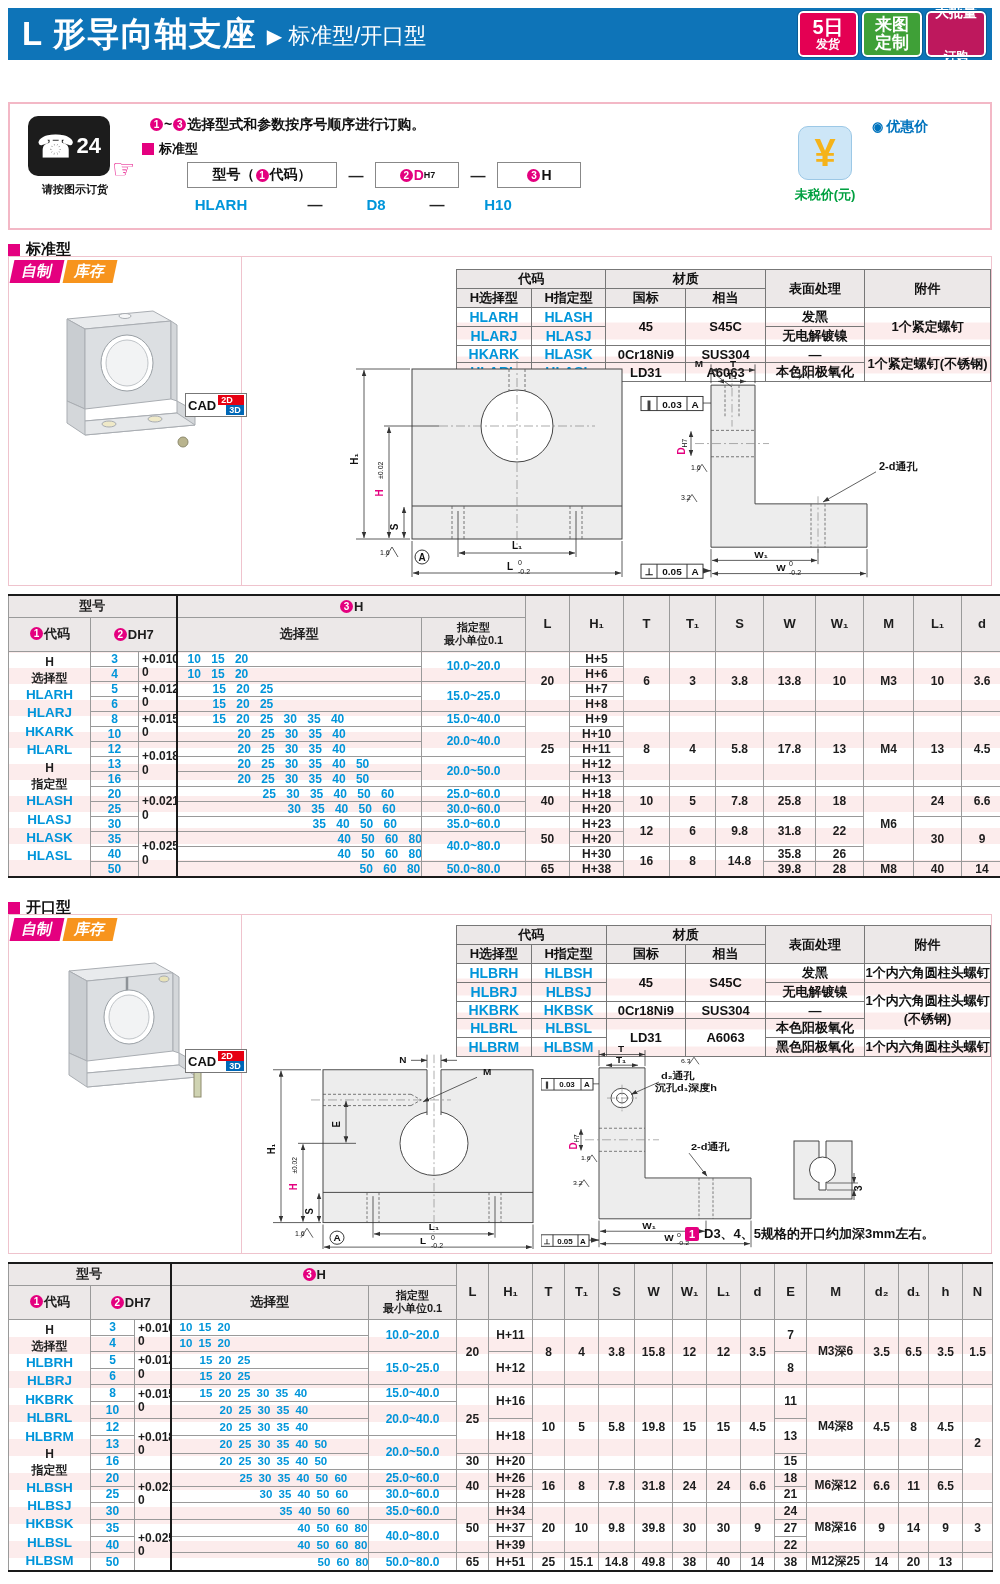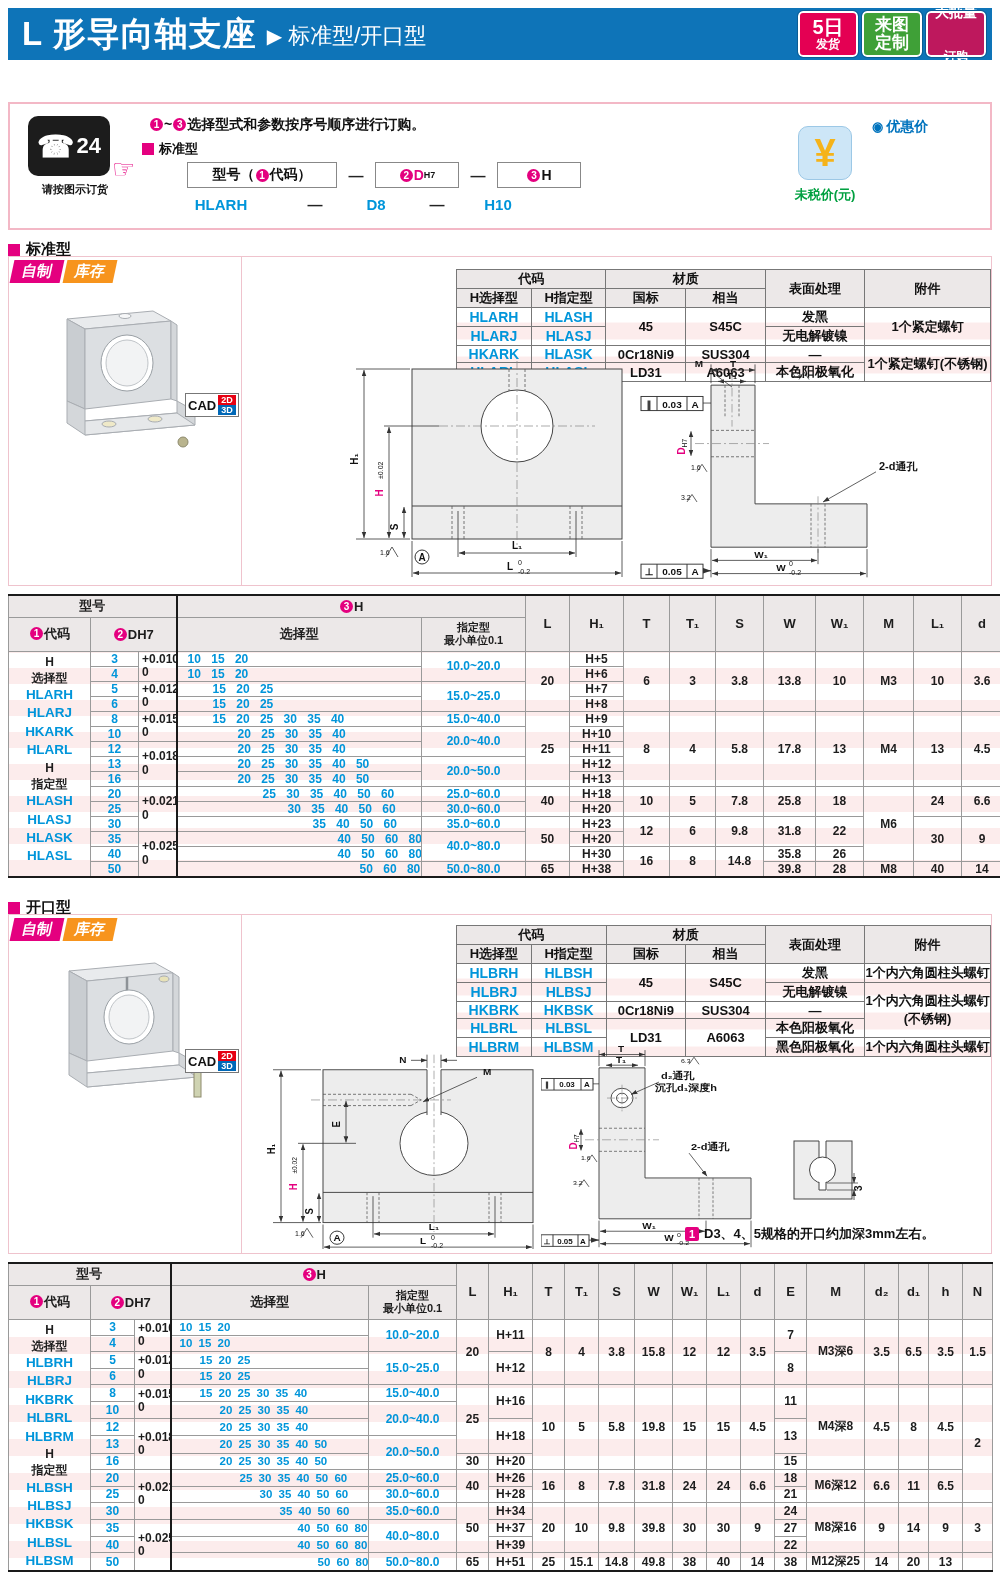--- a/index.html
+++ b/index.html
@@ -52,21 +52,21 @@
 
   
   .secbox{width:984px;border:1px solid #efc3cd;background:#fff;}
   .vdiv{position:absolute;left:232px;top:0;bottom:0;width:1px;background:#efc3cd;}
   .mkbadge{position:absolute;left:3px;top:3px;display:flex;}
   .mk1{background:#e4007f;color:#fff;font-size:15px;font-weight:bold;padding:2px 10px;transform:skewX(-12deg);}
   .mk2{background:#f7941d;color:#fff;font-size:15px;font-weight:bold;padding:2px 10px;transform:skewX(-12deg);margin-left:3px;}
   .cad{position:absolute;display:flex;align-items:center;border:1px solid #777;background:#fff;padding:1px 2px;}
   .cad .cadtxt{font-weight:bold;font-size:13px;color:#111;margin-right:2px;}
   .cad .d2{background:#e60012;color:#fff;font-size:9px;font-weight:bold;padding:0 3px;display:block;}
-  .cad .d3{background:#0068b7;color:#fff;font-size:9px;font-weight:bold;padding:0 3px;display:block;}
+  .cad .d3{background:#0068b7;color:#fff;font-size:9px;font-weight:bold;padding:0 3px;display:block;margin-left:8px;}
 
   
   .mattab{position:absolute;}
   .mattab table{border-collapse:collapse;table-layout:fixed;
      background:repeating-linear-gradient(180deg,#fff 0 17px,#fcecec 17px 34px);background-position:0 36px;}
   .mattab th,.mattab td{border:1px solid #777;font-size:13px;color:#111;text-align:center;}
   .mattab th{background:#ece8e8;height:18px;font-weight:bold;}
   .mattab td{height:17px;font-weight:bold;}
   .mattab td.bb{color:#0095da;font-size:14px;}
   .mg{color:#e4007f;}

